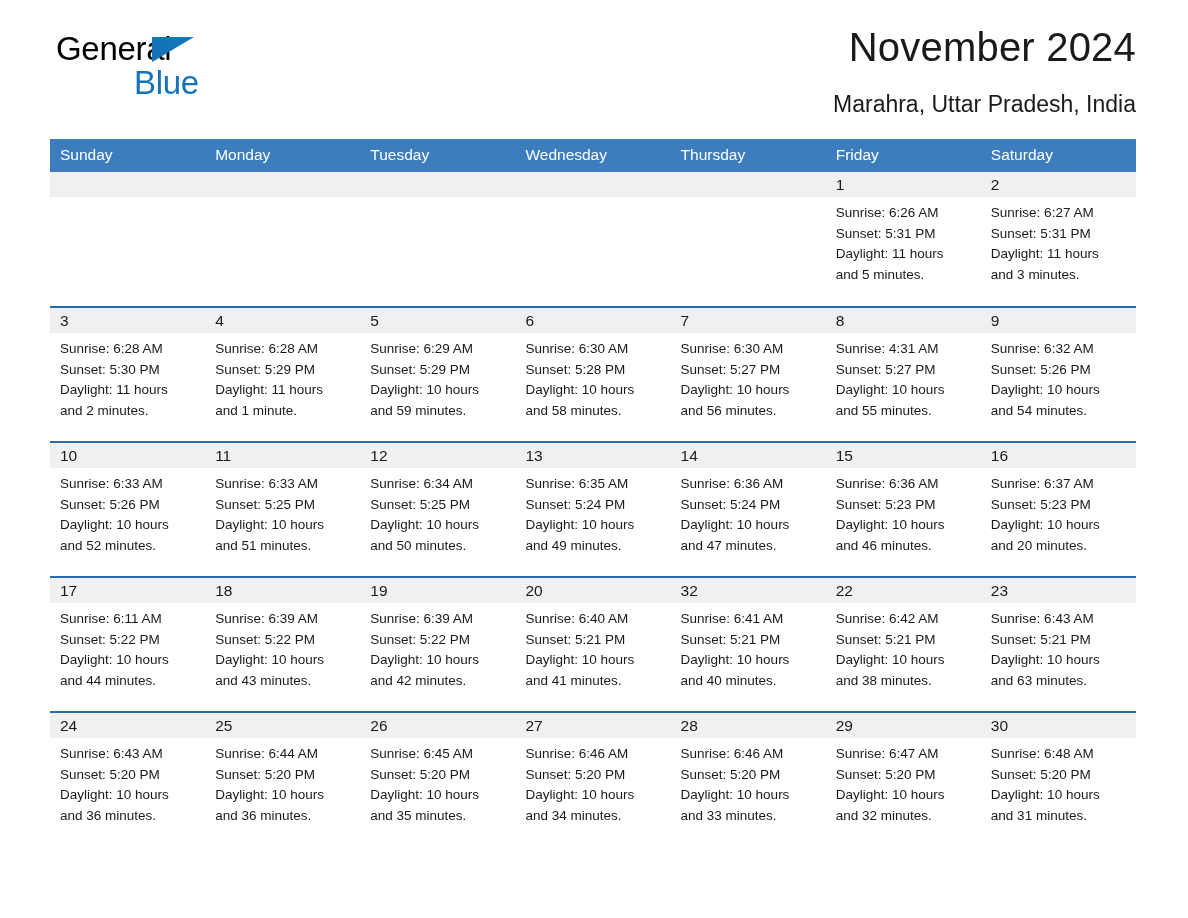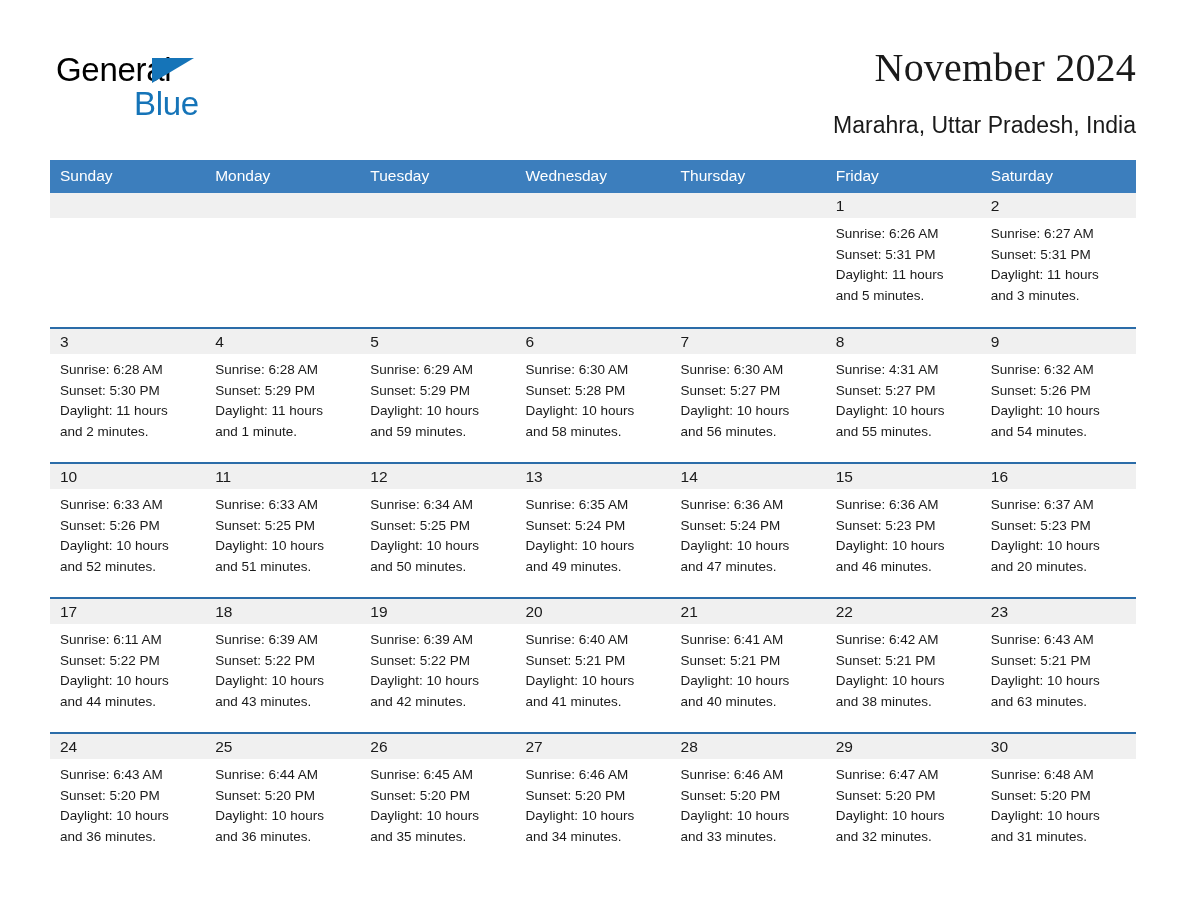--- a/index.html
+++ b/index.html
@@ -16,21 +16,21 @@
     height: 918px;
     position: relative;
     background: #ffffff;
   }
 
   
   .header {
     display: flex;
     align-items: flex-start;
     justify-content: space-between;
-    padding: 43px 52px 0 56px;
+    padding: 22px 52px 0 56px;
   }
   .logo {
     position: relative;
     width: 150px;
     height: 72px;
     line-height: 1;
     user-select: none;
   }
   .logo-general {
     font-size: 33px;
@@ -64,21 +64,20 @@
     text-align: right;
     padding-top: 2px;
   }
   .month-title {
     font-size: 40px;
     color: #1a1a1a;
     font-weight: normal;
     margin: 0;
     line-height: 1.15;
     letter-spacing: 0.2px;
-    font-family: Liberation Serif, serif;
   }
   .location {
     font-size: 23px;
     color: #1a1a1a;
     margin: 22px 0 0 0;
     line-height: 1.1;
     font-weight: normal;
   }
 
   
@@ -355,21 +354,21 @@
           <td>
             <div class="daynum-band">20</div>
             <div class="cell-body">
               <div>Sunrise: 6:40 AM</div>
               <div>Sunset: 5:21 PM</div>
               <div>Daylight: 10 hours</div>
               <div>and 41 minutes.</div>
             </div>
           </td>
           <td>
-            <div class="daynum-band">21</div>
+            <div class="daynum-band">32</div>
             <div class="cell-body">
               <div>Sunrise: 6:41 AM</div>
               <div>Sunset: 5:21 PM</div>
               <div>Daylight: 10 hours</div>
               <div>and 40 minutes.</div>
             </div>
           </td>
           <td>
             <div class="daynum-band">22</div>
             <div class="cell-body">

